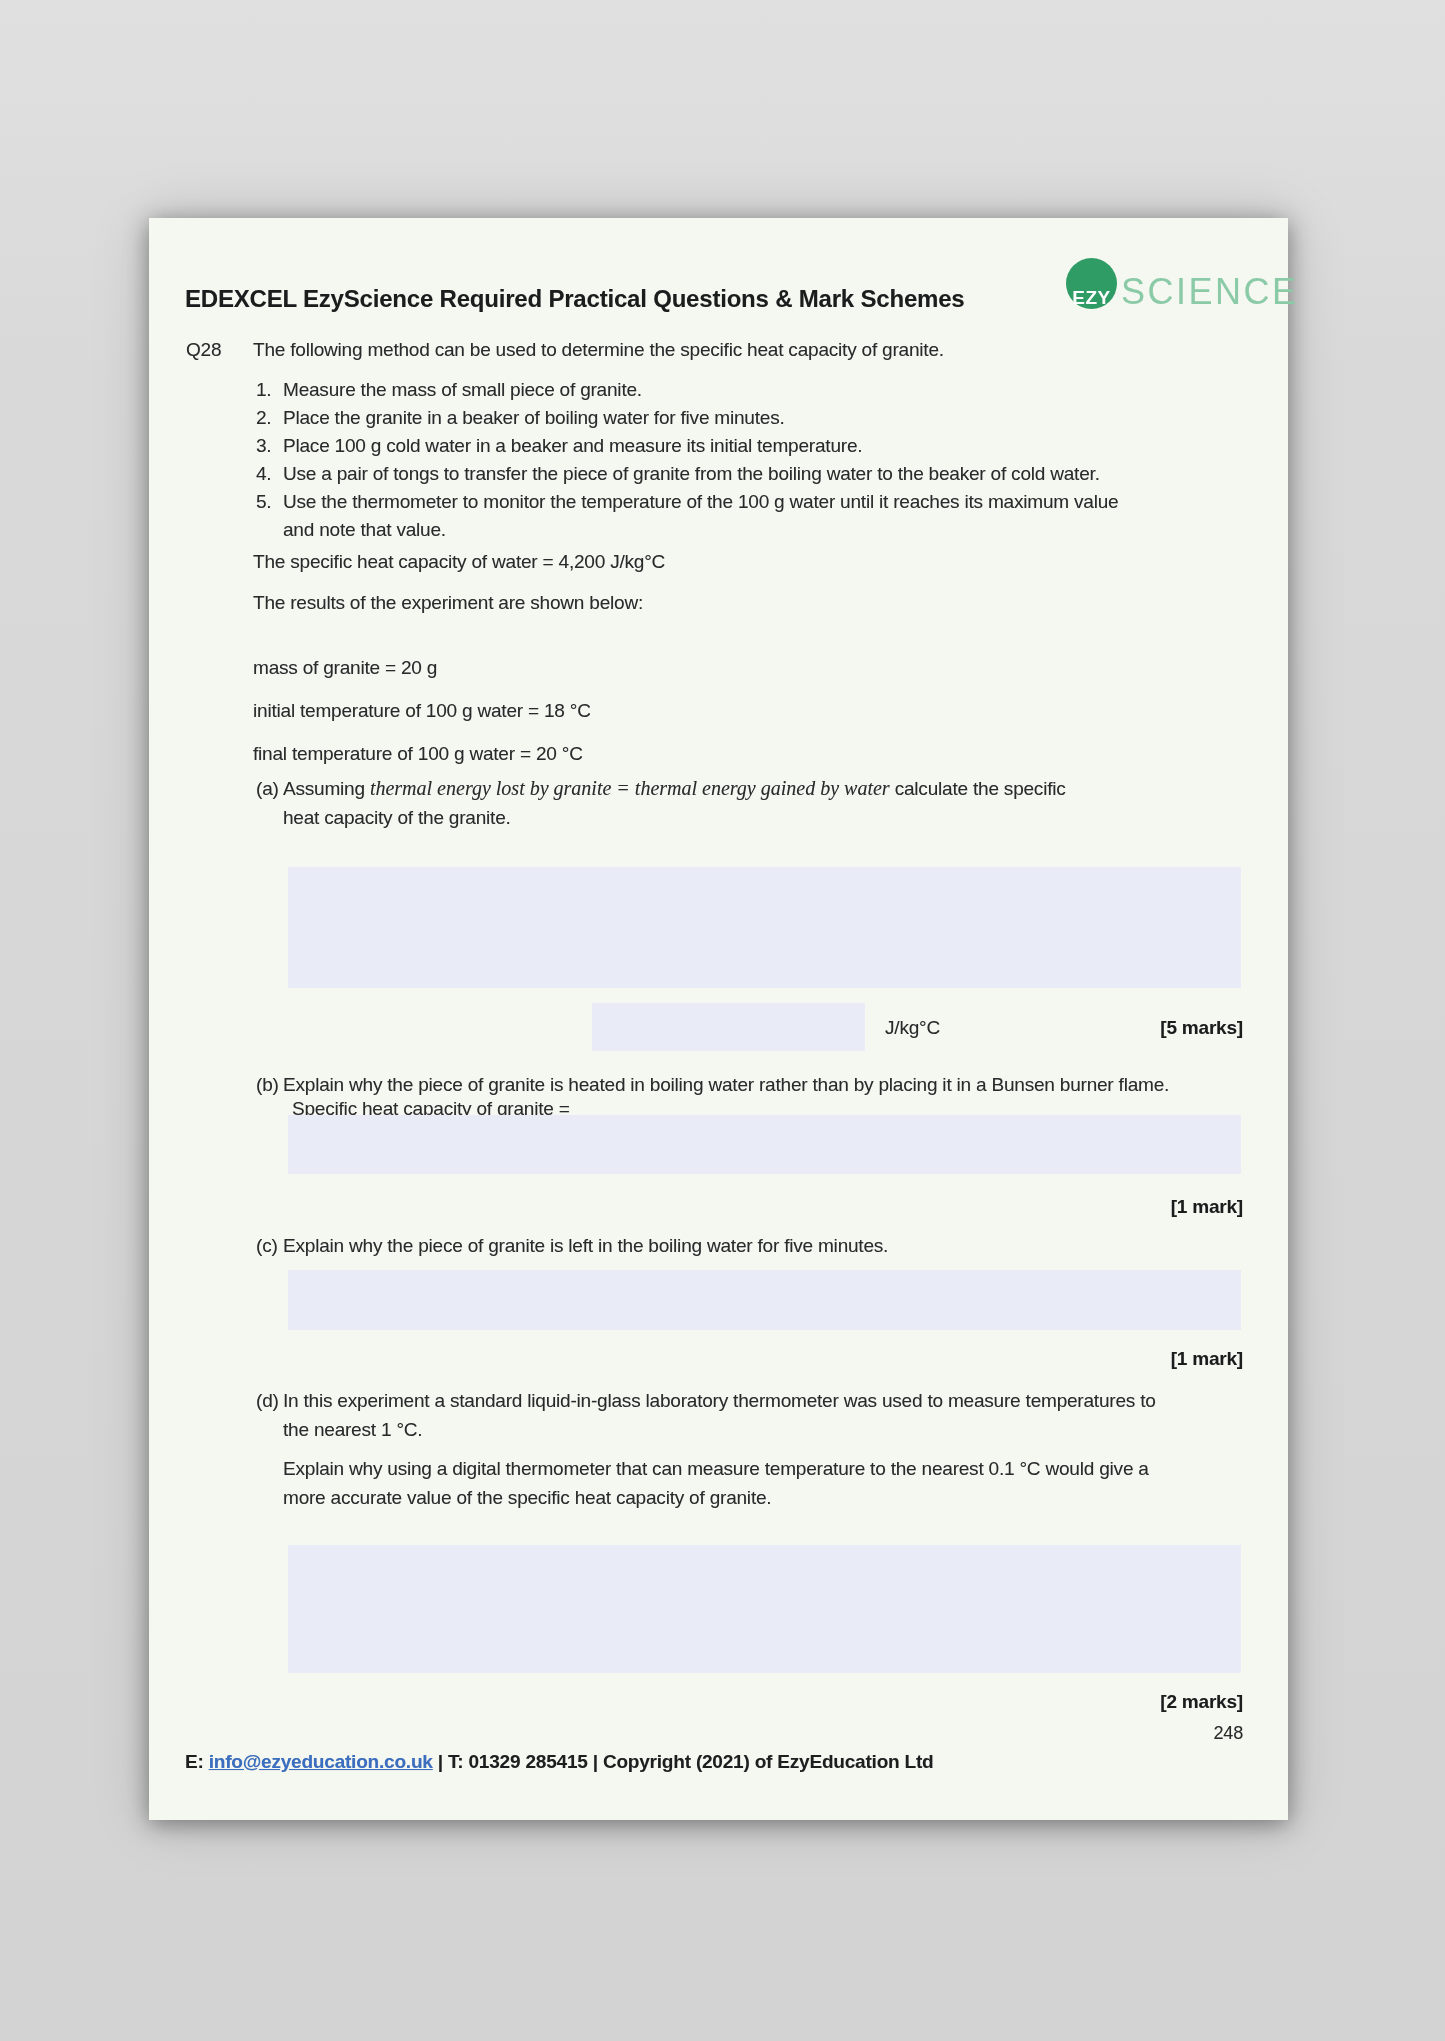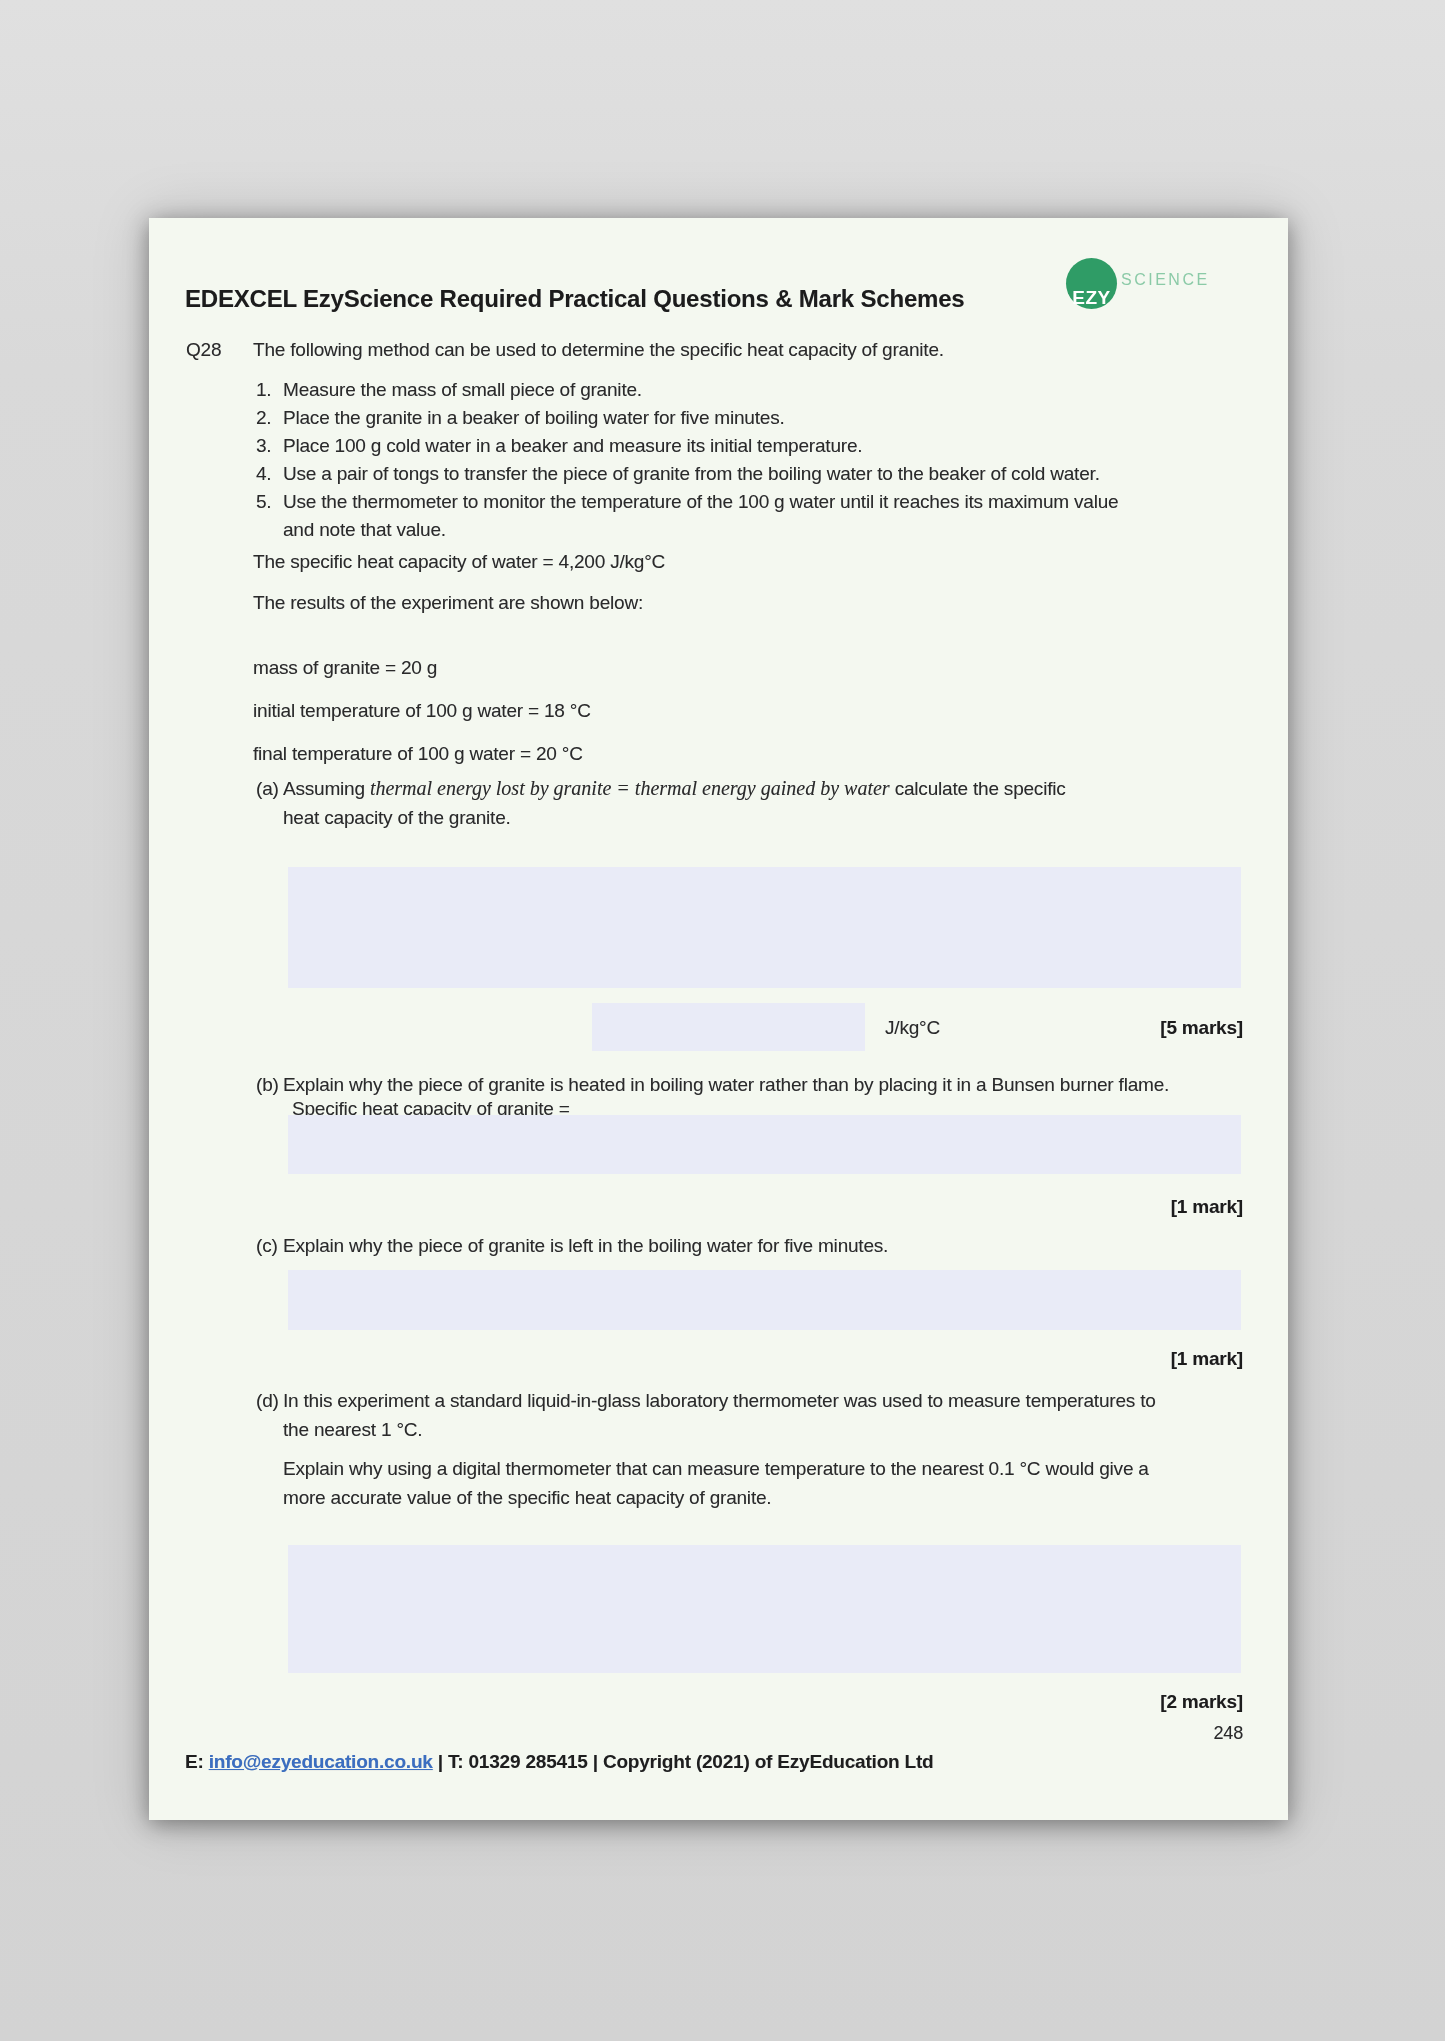--- a/index.html
+++ b/index.html
@@ -33,21 +33,21 @@
   .logo-circle{
     position:absolute;left:0;top:0;width:51px;height:51px;border-radius:50%;
     background:var(--accent-green);
     display:flex;align-items:flex-end;justify-content:center;
     color:#ffffff;font-weight:700;font-size:19px;letter-spacing:0.5px;
     text-shadow:none;
   }
   .logo-word{
     position:absolute;left:55px;top:13px;
     color:var(--logo-light-green);
-    font-size:16px;font-weight:400;letter-spacing:2.5px;white-space:nowrap;
+    font-size:36px;font-weight:400;letter-spacing:2.5px;white-space:nowrap;
     text-shadow:none;
   }
   
   .qnum{left:37px;top:121px;white-space:nowrap;}
   .qintro{left:104px;top:121px;white-space:nowrap;}
   
   .steps{left:107px;top:158px;width:1000px;}
   .step{display:flex;line-height:28px;}
   .step-num{width:27px;flex:0 0 27px;}
   .step-text{width:960px;}

